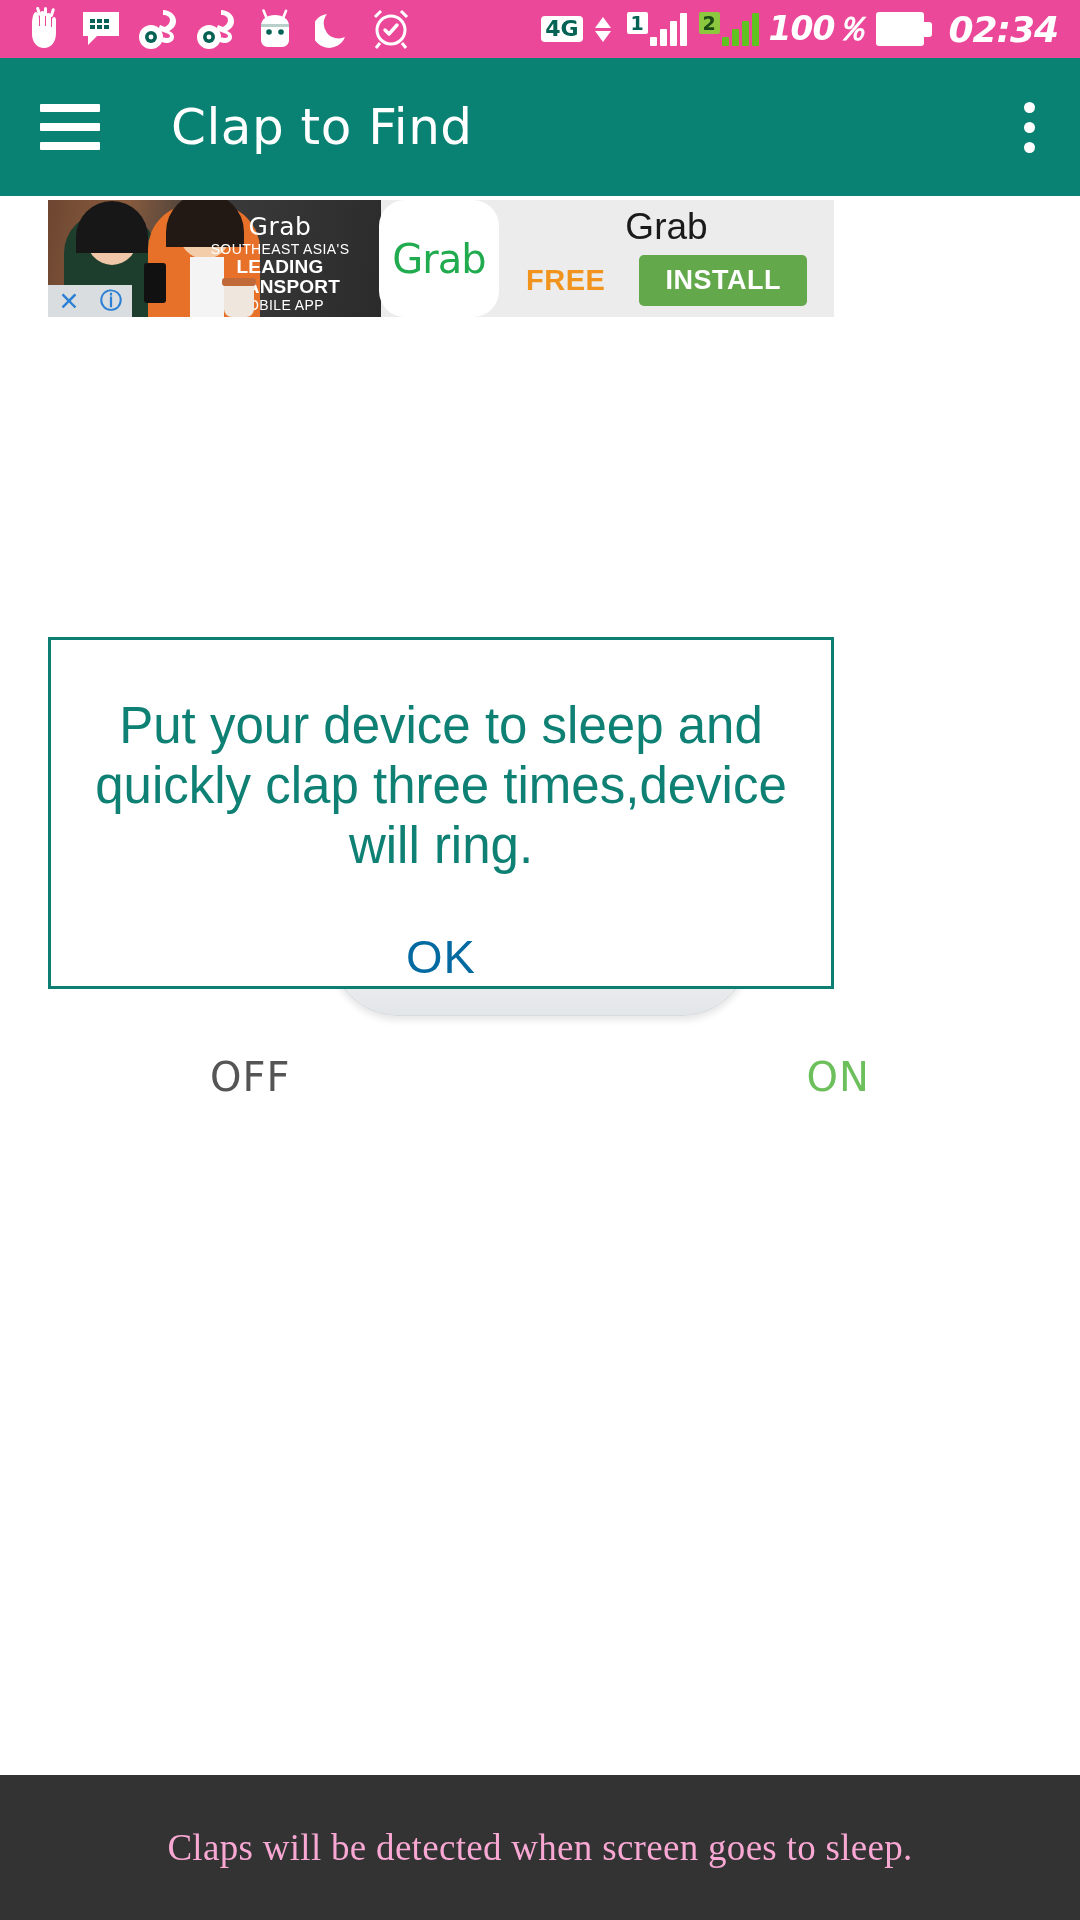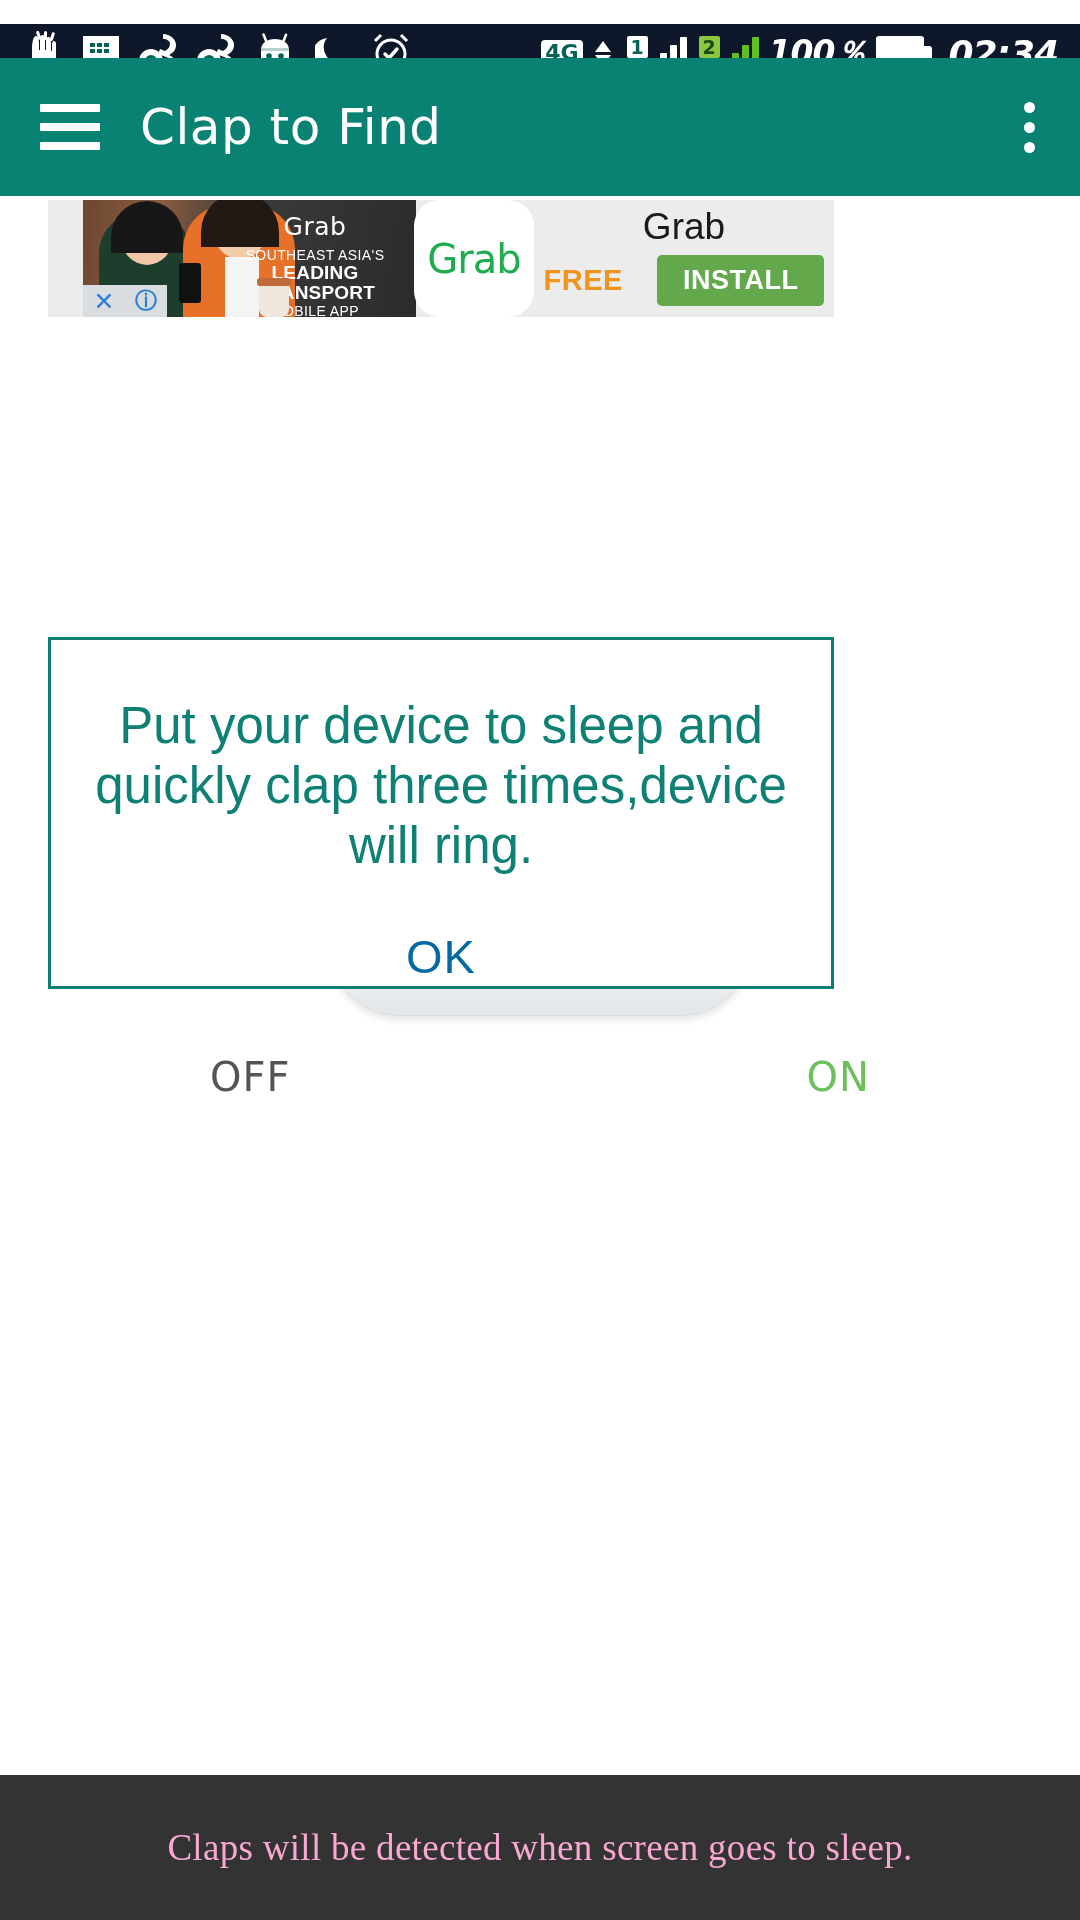--- a/index.html
+++ b/index.html
@@ -7,25 +7,24 @@
   body {
     font-family:"Liberation Sans", sans-serif;
     background:#ffffff;
     overflow:hidden;
     position:relative;
   }
 
   
   #status-bar{
     position:absolute; left:0; top:0; width:1080px; height:58px;
-    background:#0f172a;
+    background:#ec4899;
     display:flex; align-items:center;
     padding:0 22px 0 14px;
     color:#ffffff;
-    margin-top:24px;
   }
   .sb-icons{ display:flex; align-items:center; gap:0px; flex:1; }
   .sb-ic{ width:58px; height:50px; display:flex; align-items:center; justify-content:center; }
   .sb-right{ display:flex; align-items:center; gap:10px; }
   .sb-pct{
     font-family:"DejaVu Sans", sans-serif;
     font-size:33px; font-style:italic; font-weight:600; letter-spacing:-1px;
   }
   .sb-time{
     font-family:"DejaVu Sans", sans-serif;
@@ -73,35 +72,36 @@
   }
   .updown .u{ border-bottom:11px solid #ffffff; }
   .updown .d{ border-top:11px solid #ffffff; }
 
   
   #app-bar{
     position:absolute; left:0; top:58px; width:1080px; height:138px;
     background:#0a8273;
     display:flex; align-items:center;
     padding:0 28px 0 40px;
+    gap:31px;
   }
   #hamburger{ width:60px; height:46px; display:flex; flex-direction:column; justify-content:space-between; cursor:pointer; }
   #hamburger b{ display:block; height:8px; background:#fff; border-radius:1px; }
   #app-title{
     color:#ffffff; font-size:50px; margin-left:40px;
     font-family:"DejaVu Sans", sans-serif; font-weight:400;
     letter-spacing:0.5px;
   }
   #overflow{ margin-left:auto; width:46px; height:70px; display:flex; flex-direction:column; align-items:center; justify-content:center; gap:9px; cursor:pointer; }
   #overflow b{ width:11px; height:11px; border-radius:50%; background:#fff; display:block; }
 
   
   #ad-banner{
     position:absolute; left:48px; top:200px; width:786px; height:117px;
-    background:#ececec; display:flex; overflow:hidden;padding-left:35px;
+    background:#ececec; display:flex; overflow:hidden;
   }
   #ad-image{
     position:relative; width:333px; height:117px;
     background:linear-gradient(100deg,#6d4631 0%,#8a5c3e 22%,#3b3b3b 46%,#2b2b2b 100%);
     overflow:hidden; flex:0 0 333px;
   }
   .ad-person{ position:absolute; bottom:0; }
   .p1{ left:16px; width:92px; height:104px; background:#1d3d2d; border-radius:40px 40px 0 0; }
   .p1:before{ content:""; position:absolute; left:22px; top:-4px; width:52px; height:56px; background:#f0c7a8; border-radius:50%; }
   .p1:after{ content:""; position:absolute; left:12px; top:-12px; width:72px; height:52px; background:#171717; border-radius:40px 40px 0 0; }
@@ -114,21 +114,21 @@
   .ad-cup:before{ content:""; position:absolute; left:-2px; top:-5px; width:34px; height:8px; background:#c06a3a; border-radius:3px; }
   #ad-copy{
     position:absolute; left:132px; top:8px; width:200px; height:104px;
     color:#fff; text-align:center;
     font-family:"Liberation Sans", sans-serif;
   }
   #ad-grab-wordmark{
     font-size:25px; letter-spacing:0.5px; margin-top:4px; font-weight:400;
     font-family:"DejaVu Sans", sans-serif;
   }
-  #ad-line1{ font-size:14px; margin-top:6px; letter-spacing:0.4px; }
+  #ad-line1{ font-size:14px; letter-spacing:0.4px; }
   #ad-line2{ font-size:19px; font-weight:700; letter-spacing:0.2px; line-height:1.05; }
   #ad-line3{ font-size:14px; letter-spacing:0.4px; }
   #ad-badges{ position:absolute; left:0px; bottom:0px; display:flex; z-index:5; }
   .ad-badge{
     width:42px; height:32px; background:#d9dde0;
     display:flex; align-items:center; justify-content:center;
     color:#2b7fd4; font-size:25px; font-weight:700;
     font-family:"DejaVu Sans", sans-serif; line-height:1;
   }
   .ad-badge.info{ font-size:22px; }

